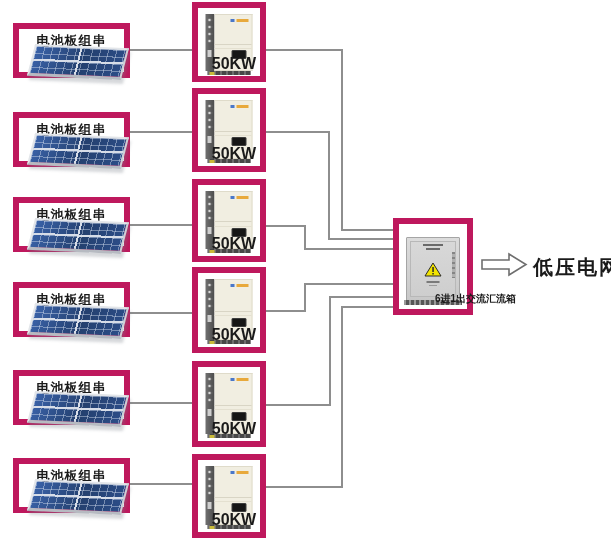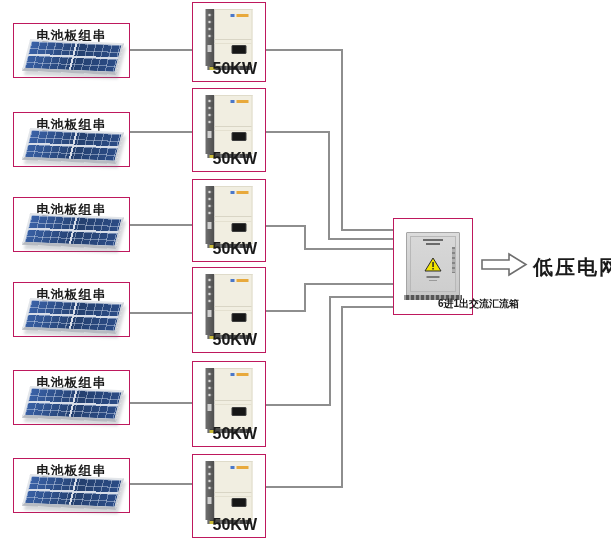--- a/index.html
+++ b/index.html
@@ -5,21 +5,21 @@
   * { margin:0; padding:0; box-sizing:border-box; }
   html,body { background:#ffffff; }
   body { font-family:"Liberation Sans","DejaVu Sans",sans-serif; }
   #canvas { position:relative; width:611px; height:540px; background:#ffffff; overflow:hidden; }
 
   
   #wires { position:absolute; left:0; top:0; width:611px; height:540px; }
   #wires polyline, #wires line { fill:none; stroke:#8e8e8e; stroke-width:2; }
 
   
-  .card { position:absolute; background:#fff; border:1px solid #be185d; }
+  .card { position:absolute; background:#fff; border:6px solid #be185d; }
 
   .panel-card { left:13px; width:117px; height:55px; }
   .panel-label { display:block; text-align:center; margin-top:3px; font-size:13px; font-weight:bold; color:#1a1a1a; letter-spacing:1px; }
   .panel-icon { position:absolute; left:12px; top:17px; width:94px; height:32px;
     transform:rotate(2.5deg) skewX(-12deg);
     border:2px solid #e3e6ea; border-bottom:3px solid #b6bac1; border-right-color:#ccd0d6;
     box-shadow:3px 4px 3px rgba(120,125,135,.30);
     background:
       linear-gradient(90deg, rgba(0,0,0,0) calc(50% - 1px), #d7dde8 calc(50% - 1px) calc(50% + 1px), rgba(0,0,0,0) calc(50% + 1px)),
       linear-gradient(180deg, rgba(0,0,0,0) calc(50% - 1px), #d7dde8 calc(50% - 1px) calc(50% + 1px), rgba(0,0,0,0) calc(50% + 1px)),
@@ -58,21 +58,21 @@
     border:1px solid #b8b8b8; background:linear-gradient(180deg,#d8d8d8,#cecece); }
   .cab-plate { position:absolute; left:50%; transform:translateX(-50%); top:6px; width:22px; }
   .cab-mark { height:2px; background:#6a6a6a; margin:0 auto 2px; }
   .cab-strip { position:absolute; right:4px; top:14px; width:3px; height:26px; background:#b0b0b0;
     background-image:repeating-linear-gradient(180deg,#858585 0 2px, rgba(0,0,0,0) 2px 5px); }
   .cab-warning { position:absolute; left:50%; top:24px; transform:translateX(-50%); }
   .cab-sub1 { position:absolute; left:50%; top:43px; transform:translateX(-50%); width:13px; height:2px; background:#7a7a7a; }
   .cab-sub2 { position:absolute; left:50%; top:47px; transform:translateX(-50%); width:8px; height:1px; background:#9a9a9a; }
   .cab-base { position:absolute; left:0; right:0; bottom:0; height:5px; background:#565656;
     background-image:repeating-linear-gradient(90deg,#9a9a9a 0 2px, rgba(0,0,0,0) 2px 5px); }
-  .combiner-label { position:absolute; bottom:3px; left:12px; right:0; text-align:center;
+  .combiner-label { position:absolute; bottom:3px; left:4px; right:0; text-align:center;
     font-size:10px; font-weight:bold; color:#1a1a1a; white-space:nowrap;padding-left:32px; }
 
   #output-arrow { position:absolute; left:481px; top:252px; }
   #grid-label { position:absolute; left:533px; top:254px; font-size:20px; font-weight:bold;
     color:#1a1a1a; letter-spacing:2px; white-space:nowrap; }
 </style>
 </head>
 <body>
 
 <div id="canvas">

